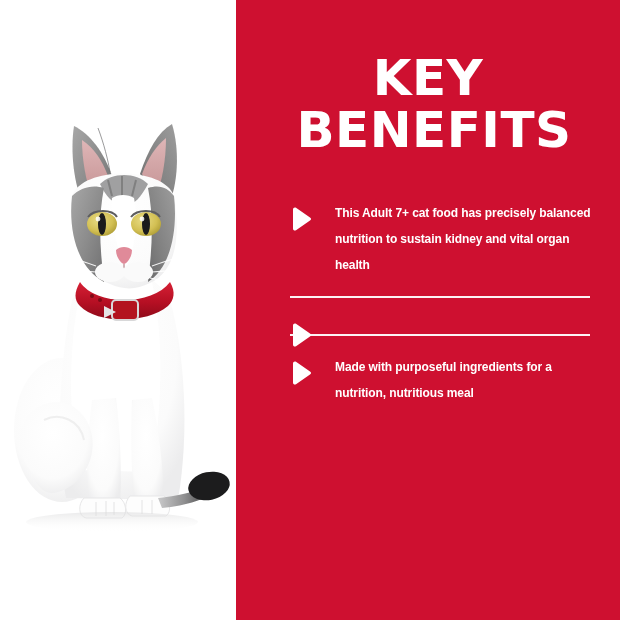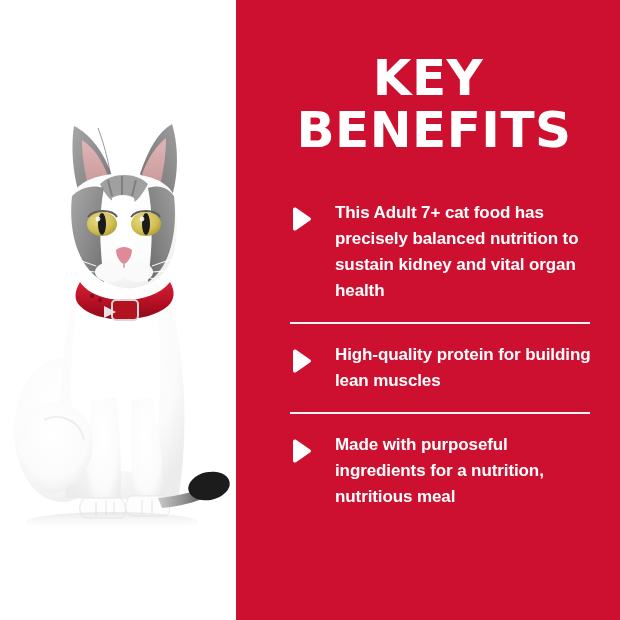--- a/index.html
+++ b/index.html
@@ -69,21 +69,21 @@
     padding:0 24px 0 54px;
   }
   .bullet-marker {
     position:absolute;
     left:54px; top:7px;
     width:23px; height:24px;
   }
   .bullet-marker svg { display:block; }
   .bullet-text {
     margin-left:45px;
-    font-size:17px;
+    font-size:12px;
     line-height:26px;
     font-weight:700;
     color:#ffffff;
     letter-spacing:-0.1px;
     max-width:258px;
   }
 
   .divider {
     height:2px;
     background:#ffffff;
@@ -250,21 +250,20 @@
       </div>
 
       <div class="divider"></div>
 
       <div class="bullet">
         <span class="bullet-marker">
           <svg width="23" height="24" viewBox="0 0 23 24">
             <path d="M3 2.6 C3 0.8 4.6 -0.2 6 0.8 L20 10.4 C21.4 11.3 21.4 12.7 20 13.6 L6 23.2 C4.6 24.2 3 23.2 3 21.4 Z" fill="#ffffff"></path>
           </svg>
         </span>
-        <div class="bullet-text">High-quality protein for building lean muscles</div>
       </div>
 
       <div class="divider"></div>
 
       <div class="bullet">
         <span class="bullet-marker">
           <svg width="23" height="24" viewBox="0 0 23 24">
             <path d="M3 2.6 C3 0.8 4.6 -0.2 6 0.8 L20 10.4 C21.4 11.3 21.4 12.7 20 13.6 L6 23.2 C4.6 24.2 3 23.2 3 21.4 Z" fill="#ffffff"></path>
           </svg>
         </span>

